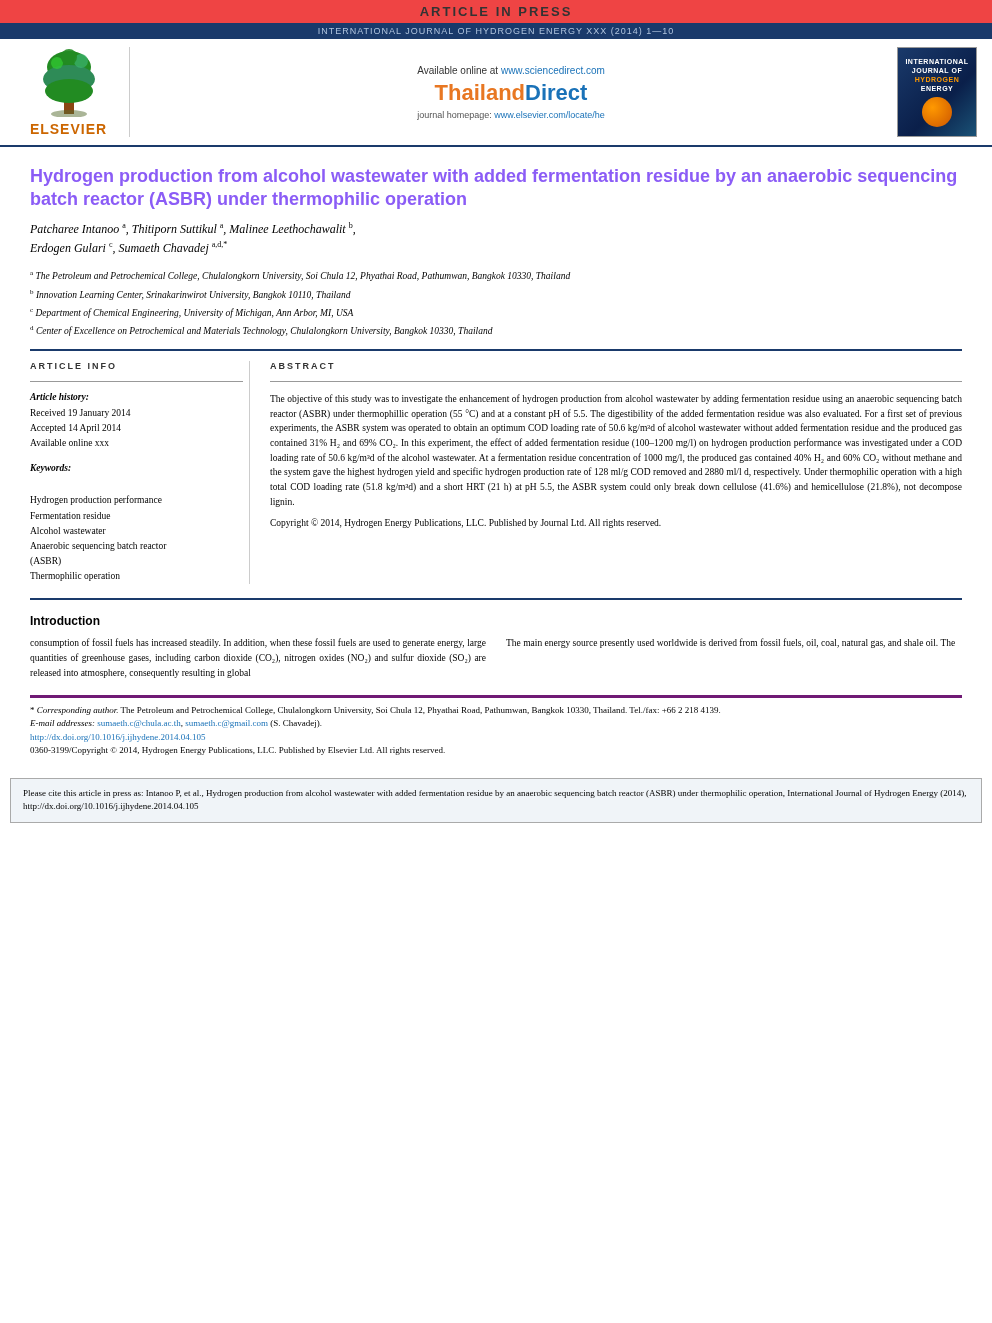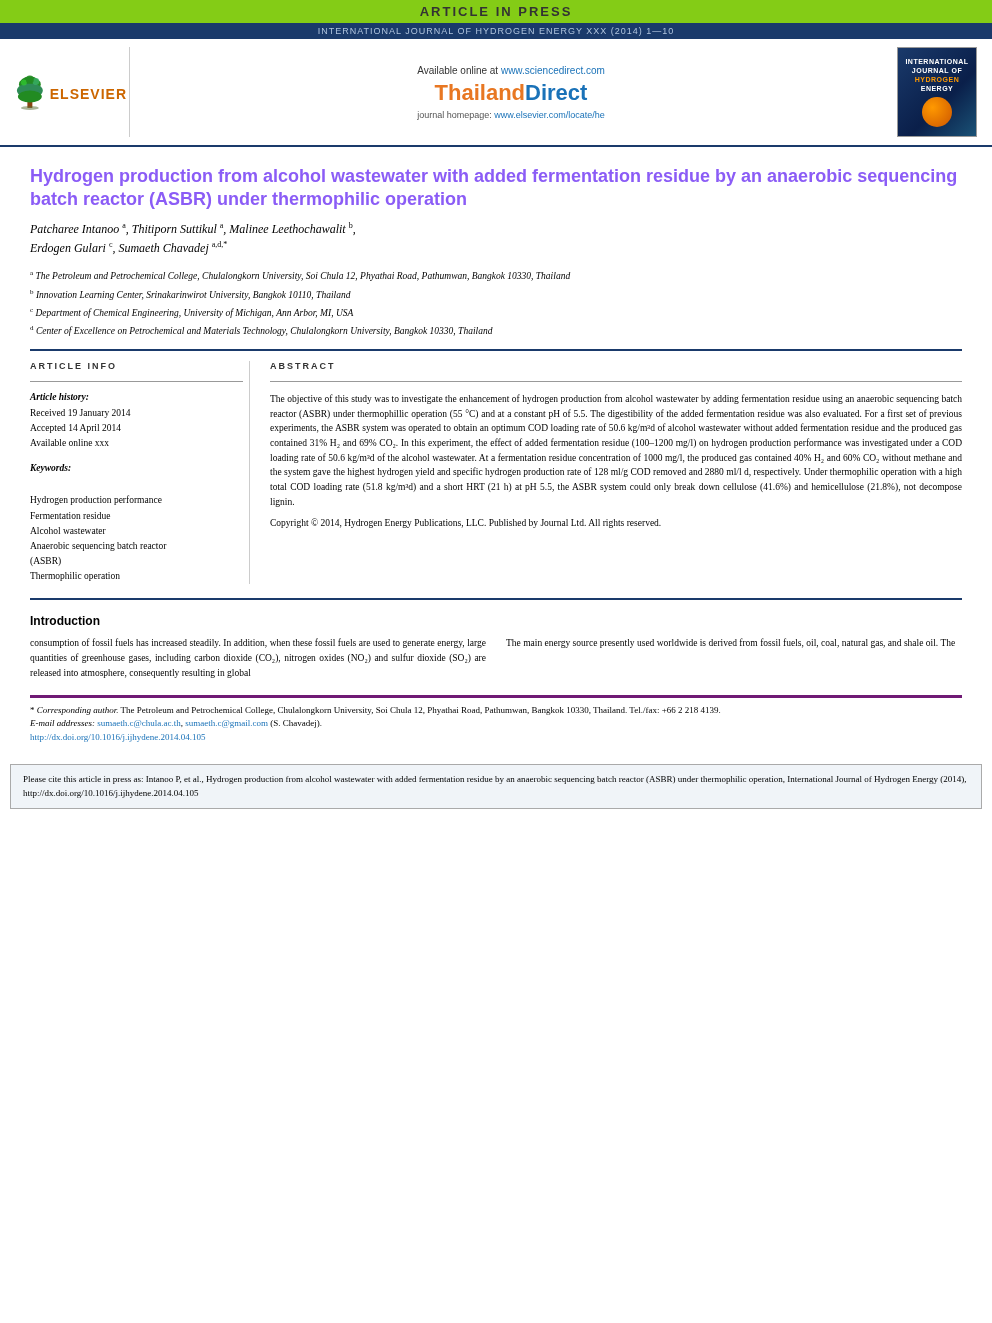--- a/index.html
+++ b/index.html
@@ -7,21 +7,21 @@
       background: #fff;
       font-family: 'Times New Roman', Times, serif;
       font-size: 11px;
       color: #000;
       width: 992px;
       min-height: 1323px;
     }
 
     
     .article-in-press-banner {
-      background: #84cc16;
+      background: #ef4444;
       text-align: center;
       padding: 4px 0;
       font-size: 13px;
       font-weight: bold;
       letter-spacing: 2px;
       color: #333;
       font-family: Arial, sans-serif;
     }
 
     
@@ -39,21 +39,21 @@
     .top-header {
       display: flex;
       align-items: stretch;
       border-bottom: 2px solid #1a3a6b;
       padding: 8px 10px;
       gap: 10px;
     }
 
     .elsevier-logo {
       display: flex;
-      flex-direction: row;
+      flex-direction: column;
       align-items: center;
       justify-content: center;
       width: 120px;
       flex-shrink: 0;
       border-right: 1px solid #ccc;
       padding-right: 2px;
     }
 
     .elsevier-tree-svg {
       width: 80px;
@@ -452,17 +452,18 @@
     </div>
     <div class="footnote-text">
       <em>E-mail addresses:</em>
       <a class="footnote-link">sumaeth.c@chula.ac.th</a>,
       <a class="footnote-link">sumaeth.c@gmail.com</a>
       <span> (S. Chavadej).</span>
     </div>
     <div class="footnote-text">
       <a class="footnote-link">http://dx.doi.org/10.1016/j.ijhydene.2014.04.105</a>
     </div>
+    <div class="footnote-text">0360-3199/Copyright © 2014, Hydrogen Energy Publications, LLC. Published by Elsevier Ltd. All rights reserved.</div>
   </div>
 
 </div>
 
 <div class="citation-box">Please cite this article in press as: Intanoo P, et al., Hydrogen production from alcohol wastewater with added fermentation residue by an anaerobic sequencing batch reactor (ASBR) under thermophilic operation, International Journal of Hydrogen Energy (2014), http://dx.doi.org/10.1016/j.ijhydene.2014.04.105</div>
 
 </body></html>

